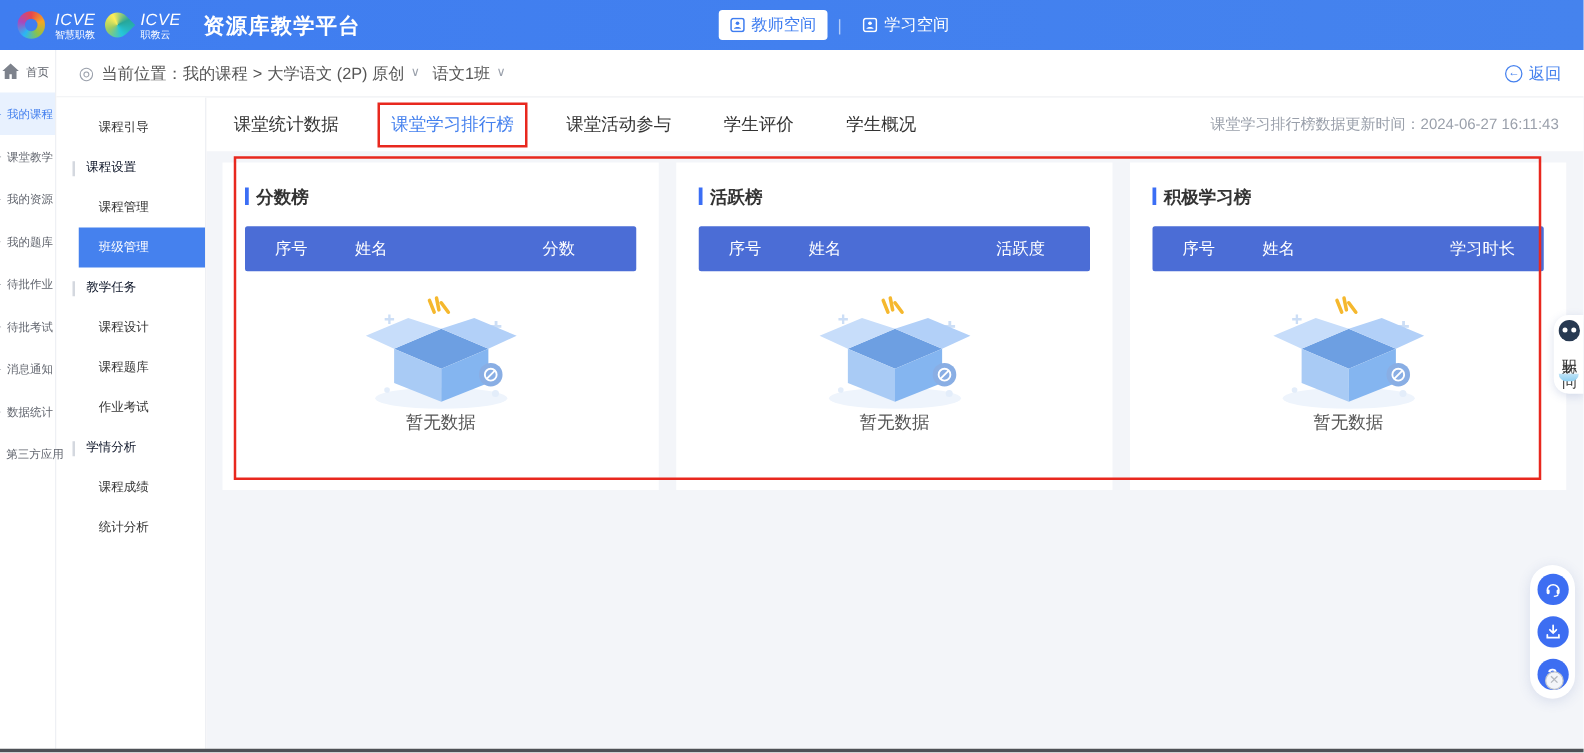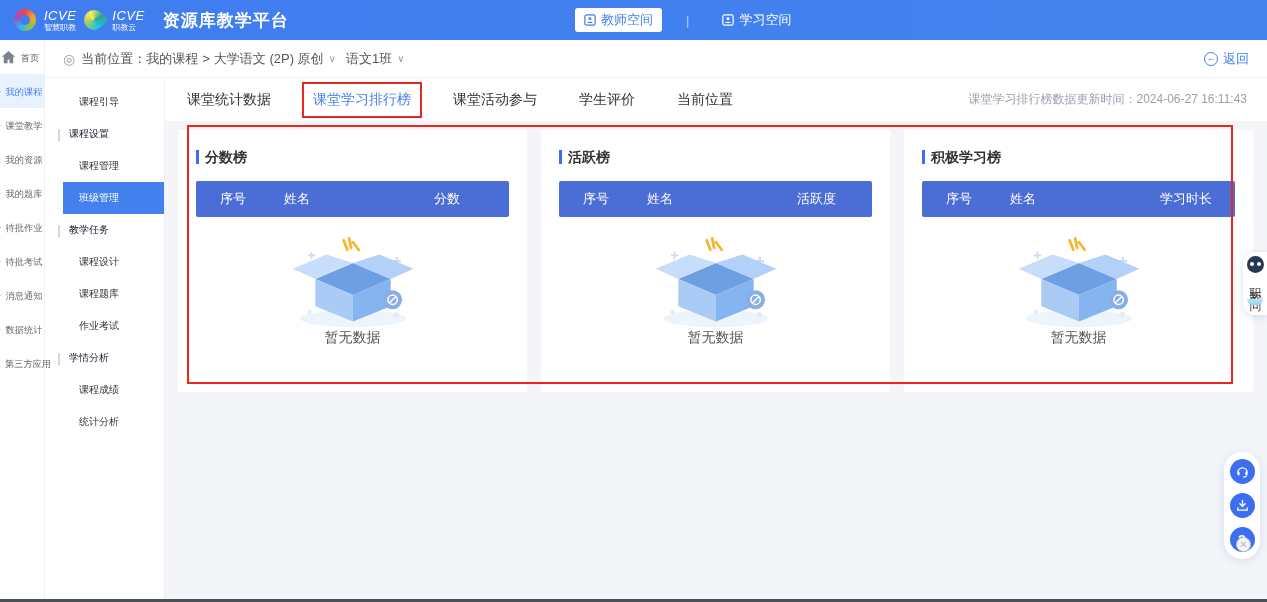--- a/index.html
+++ b/index.html
@@ -12,21 +12,21 @@
   .logo-group { display:flex; align-items:center; gap:8px; padding-left:14px; }
   .swirl { width:22px; height:22px; border-radius:50%;
     background:conic-gradient(#e8474b,#f5a623,#8bc34a,#29b6f6,#ab47bc,#e8474b); position:relative; }
   .swirl::after { content:""; position:absolute; left:6px; top:6px; width:10px; height:10px; border-radius:50%; background:#3f7df0; }
   .shell { width:20px; height:20px; border-radius:50% 50% 0 50%;
     background:conic-gradient(from 200deg,#26c6da,#9ccc65,#ffee58,#26a69a,#26c6da); transform:rotate(-45deg); }
   .logo-text { display:flex; flex-direction:column; line-height:1; }
   .logo-text .icve { font-weight:normal; font-style:italic; font-size:13px; letter-spacing:.5px; }
   .logo-text .sub { font-size:8px; margin-top:2px; }
   .platform-title { font-size:17px; font-weight:bold; margin-left:10px; letter-spacing:1px; }
-  .header-nav { position:absolute; left:575px; display:flex; align-items:center; gap:24px; font-size:13px; }
+  .header-nav { position:absolute; left:575px; display:flex; align-items:center; gap:8px; font-size:13px; }
   .nav-chip { display:flex; align-items:center; gap:5px; padding:3px 9px; border-radius:3px; cursor:pointer; }
   .nav-chip.active { background:#fff; color:#3f7df0; }
   .nav-divider { color:rgba(255,255,255,.6); }
   .space-icon svg { display:block; }
   .header-right { position:absolute; right:14px; display:flex; align-items:center; gap:14px; }
   .pill-btn { border:1px solid rgba(255,255,255,.95); border-radius:14px; padding:3px 18px; font-size:13px;
     color:#fff; background:transparent; cursor:pointer; white-space:nowrap; }
   .mini-logo { width:20px; height:20px; background:#fff; border-radius:4px; display:flex; align-items:center; justify-content:center; }
   .mini-logo i { width:12px; height:12px; border-radius:50%; background:conic-gradient(#e8474b,#f5a623,#8bc34a,#29b6f6,#ab47bc,#e8474b); }
   .user-block { display:flex; flex-direction:column; align-items:flex-end; line-height:1.2; }
@@ -260,21 +260,21 @@
 
 <div class="main">
   <div class="tabs-bar">
     <span class="tab">课堂统计数据</span>
     <span class="tab active">
       <span>课堂学习排行榜</span>
       <span class="anno"></span>
     </span>
     <span class="tab">课堂活动参与</span>
     <span class="tab">学生评价</span>
-    <span class="tab">当前位置</span>
+    <span class="tab">学生概况</span>
     <span class="update-time">课堂学习排行榜数据更新时间：2024-06-27 16:11:43</span>
   </div>
 
   <div class="cards-wrap">
     <div class="red-annotation"></div>
 
     <div class="card">
       <div class="card-title">分数榜</div>
       <div class="thead">
         <span class="th-idx">序号</span>

